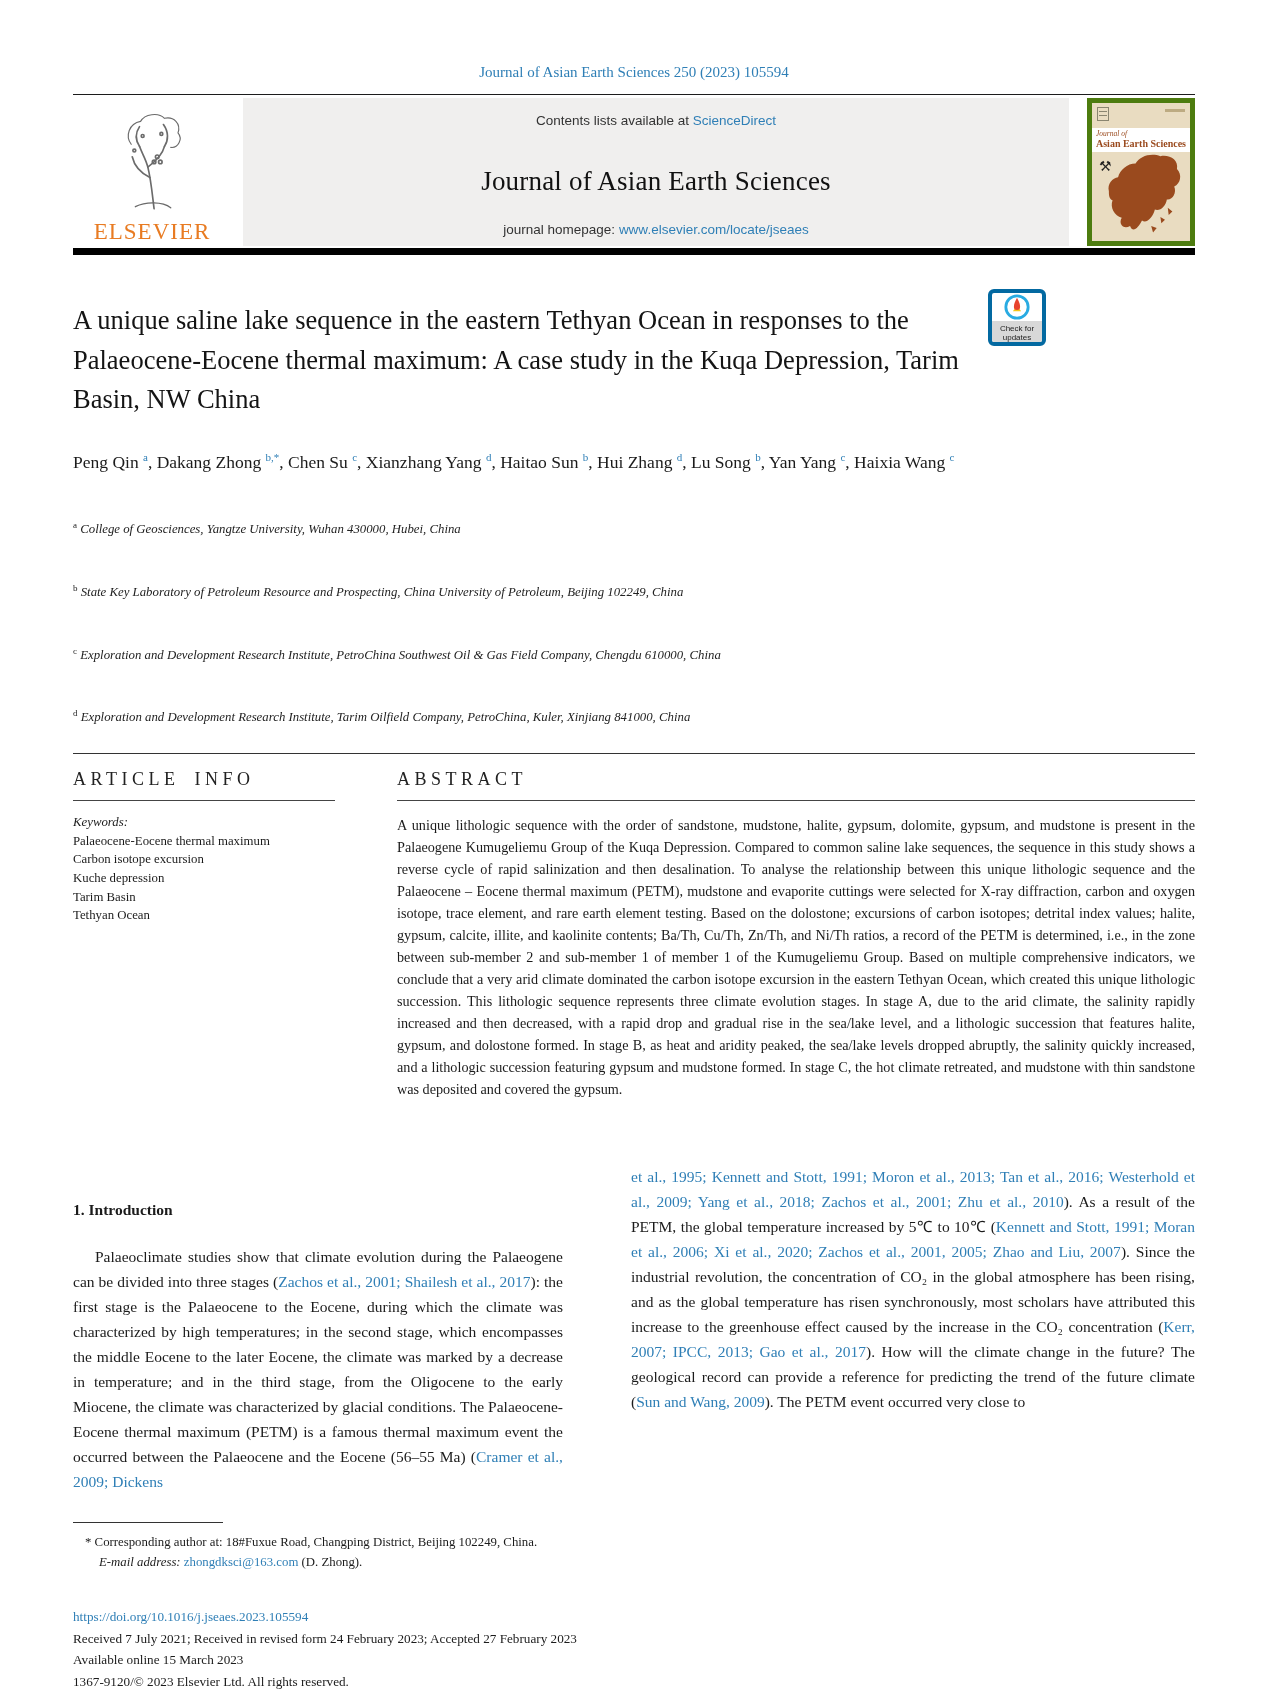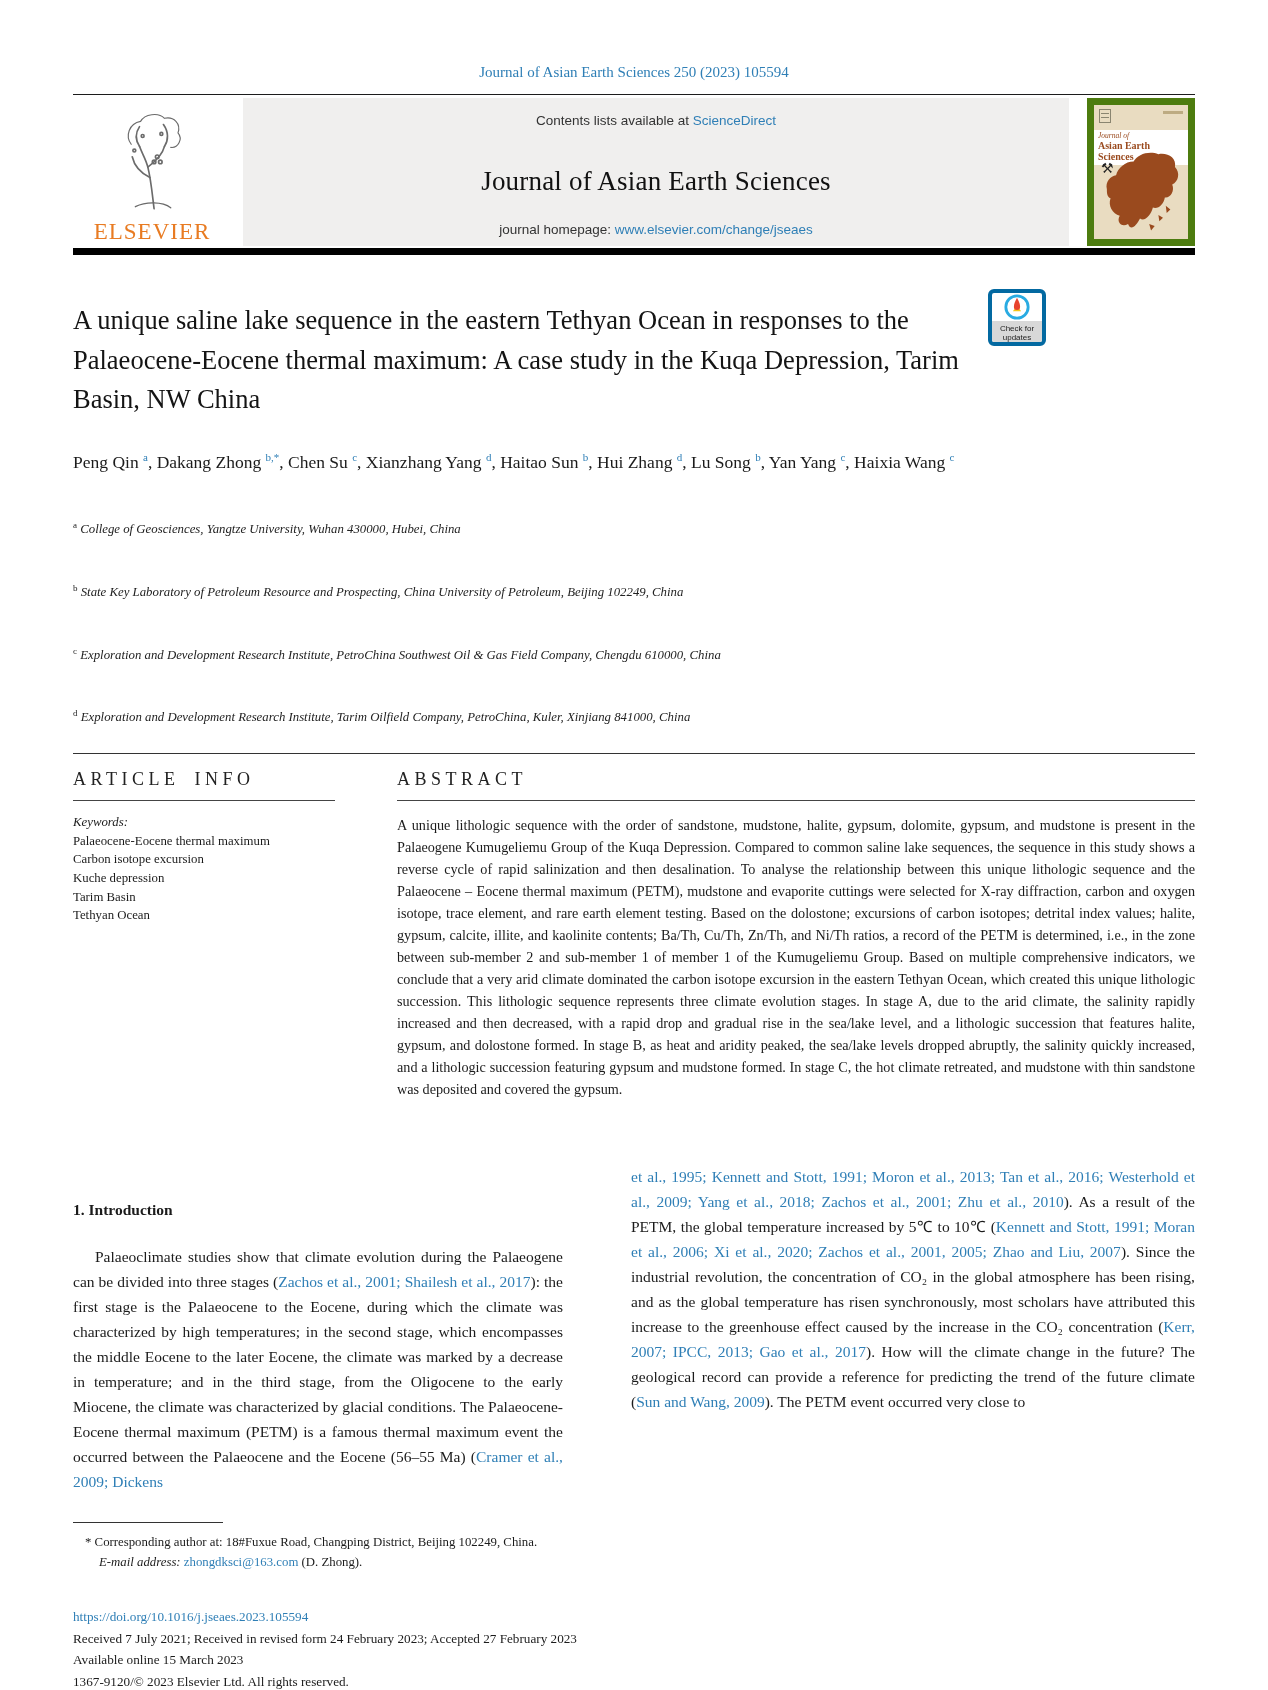--- a/index.html
+++ b/index.html
@@ -19,21 +19,21 @@
   .logo-col{width:158px;display:flex;flex-direction:column;align-items:center;justify-content:flex-end;padding-bottom:1px;}
   .logo-col svg{width:104px;height:108px;display:block;}
   .wordmark{font-size:23px;color:var(--elsevier_orange);letter-spacing:1px;margin-top:2px;}
 
   .midbox{flex:1;background:var(--header_bg);margin:0 18px 0 12px;text-align:center;padding-top:15px;}
   .sansline{font-family:"Liberation Sans",sans-serif;font-size:13.5px;color:#333;}
   .jtitle{font-size:27px;margin-top:38px;letter-spacing:.2px;color:#111;}
   .homepage{margin-top:25px;}
   .lnk{color:var(--link);}
 
-  .cover{width:108px;height:148px;background:var(--cover_bg);border:7px solid #4d7c0f;position:relative;flex:none;}
+  .cover{width:108px;height:148px;background:var(--cover_bg);border:5px solid #4d7c0f;position:relative;flex:none;}
   .cover .minilogo{position:absolute;top:4px;left:5px;width:12px;height:14px;border:1px solid #8a8570;}
   .cover .minilogo i{display:block;border-top:1px solid #8a8570;margin:3px 1px 0 1px;}
   .cover .refnum{position:absolute;top:6px;right:5px;width:20px;height:3px;background:#bdab82;}
   .cover .strip{position:absolute;top:25px;left:0;right:0;background:#fff;padding:2px 4px 3px;text-align:left;}
   .cover .jof{font-style:italic;font-size:7.5px;color:var(--cover_brown);line-height:8px;}
   .cover .ctitle{font-size:10px;font-weight:bold;color:var(--cover_brown);line-height:11px;}
   .cover .hammers{position:absolute;top:57px;left:7px;font-size:14px;color:#222;line-height:14px;}
   .cover svg.asia{position:absolute;bottom:2px;right:2px;width:92px;height:92px;}
 
   .blackbar{height:7px;background:#000;margin-top:2px;}
@@ -102,21 +102,21 @@
           <circle cx="41" cy="24" r="1.4"></circle>
             <circle cx="59" cy="22" r="1.4"></circle>
             <circle cx="33" cy="38" r="1.4"></circle>
         </svg>
         <div class="wordmark">ELSEVIER</div>
       </div>
 
       <div class="midbox">
         <div class="sansline"><span>Contents lists available at </span><span class="lnk">ScienceDirect</span></div>
         <div class="jtitle">Journal of Asian Earth Sciences</div>
-        <div class="sansline homepage"><span>journal homepage: </span><span class="lnk">www.elsevier.com/change/jseaes</span></div>
+        <div class="sansline homepage"><span>journal homepage: </span><span class="lnk">www.elsevier.com/locate/jseaes</span></div>
       </div>
 
       <div class="cover">
         <div class="minilogo">
             <i></i>
             <i></i>
           </div>
         <div class="refnum"></div>
         <div class="strip">
           <div class="jof">Journal of</div>

